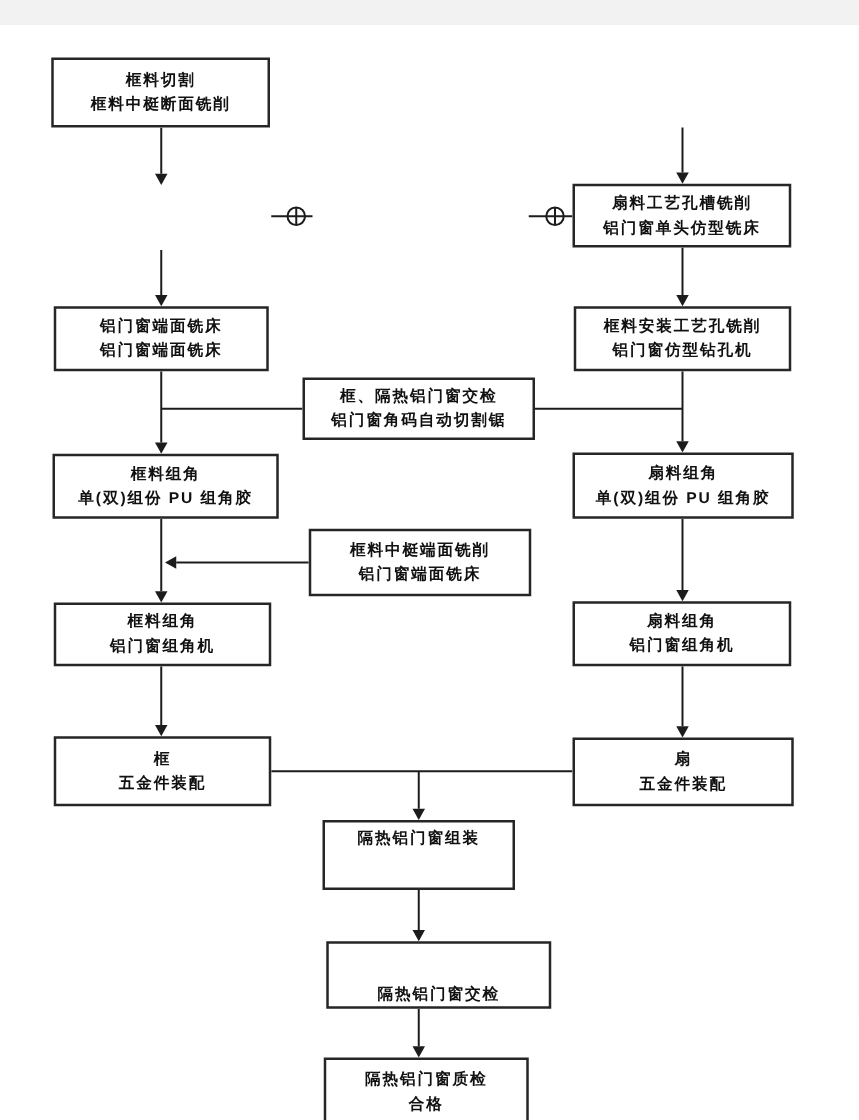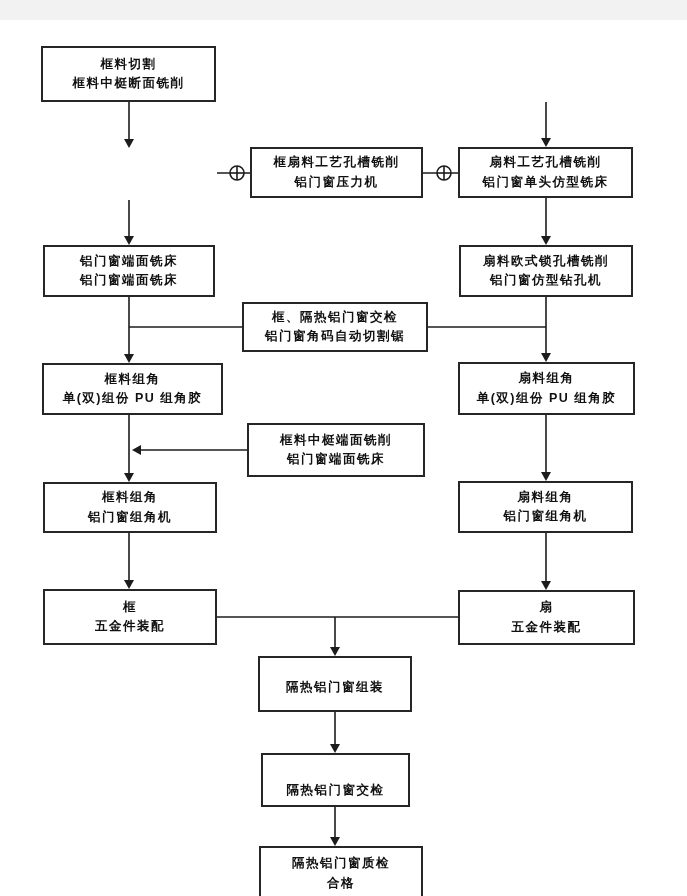--- a/index.html
+++ b/index.html
@@ -85,34 +85,30 @@
       <circle cx="444" cy="153" r="7" fill="#ffffff"></circle>
       <line x1="444" y1="146" x2="444" y2="160"></line>
       <line x1="437" y1="153" x2="451" y2="153"></line>
     </g>
   </svg>
 
   <div class="node" style="left:41px;top:26px;width:175px;height:56px">
     <span>框料切割</span>
     <span>框料中梃断面铣削</span>
   </div>
-  <div class="node" style="left:250px;top:127px;width:173px;height:51px">
-    <span>框扇料工艺孔槽铣削</span>
-    <span>铝门窗压力机</span>
-  </div>
   <div class="node" style="left:458px;top:127px;width:175px;height:51px">
     <span>扇料工艺孔槽铣削</span>
     <span>铝门窗单头仿型铣床</span>
   </div>
   <div class="node" style="left:43px;top:225px;width:172px;height:52px">
     <span>铝门窗端面铣床</span>
     <span>铝门窗端面铣床</span>
   </div>
   <div class="node" style="left:459px;top:225px;width:174px;height:52px">
-    <span>扇料欧式锁孔槽铣削</span>
+    <span>框料安装工艺孔铣削</span>
     <span>铝门窗仿型钻孔机</span>
   </div>
   <div class="node" style="left:242px;top:282px;width:186px;height:50px">
     <span>框、隔热铝门窗交检</span>
     <span>铝门窗角码自动切割锯</span>
   </div>
   <div class="node" style="left:42px;top:343px;width:181px;height:52px">
     <span>框料组角</span>
     <span>单(双)组份 PU 组角胶</span>
   </div>
@@ -133,25 +129,25 @@
     <span>铝门窗组角机</span>
   </div>
   <div class="node" style="left:43px;top:569px;width:174px;height:56px">
     <span>框</span>
     <span>五金件装配</span>
   </div>
   <div class="node" style="left:458px;top:570px;width:177px;height:55px">
     <span>扇</span>
     <span>五金件装配</span>
   </div>
-  <div class="node" style="left:258px;top:636px;width:154px;height:56px;justify-content:flex-start;padding-top:20px">
+  <div class="node" style="left:258px;top:636px;width:154px;height:56px;justify-content:flex-start;padding-top:3px">
     <span>隔热铝门窗组装</span>
     <span></span>
   </div>
-  <div class="node" style="left:261px;top:733px;width:149px;height:54px;justify-content:center;padding-top:21px">
+  <div class="node" style="left:261px;top:733px;width:180px;height:54px;justify-content:flex-end;padding-top:21px">
     <span>隔热铝门窗交检</span>
     <span></span>
   </div>
   <div class="node" style="left:259px;top:826px;width:164px;height:55px">
     <span>隔热铝门窗质检</span>
     <span>合格</span>
   </div>
 
 </div>
 

